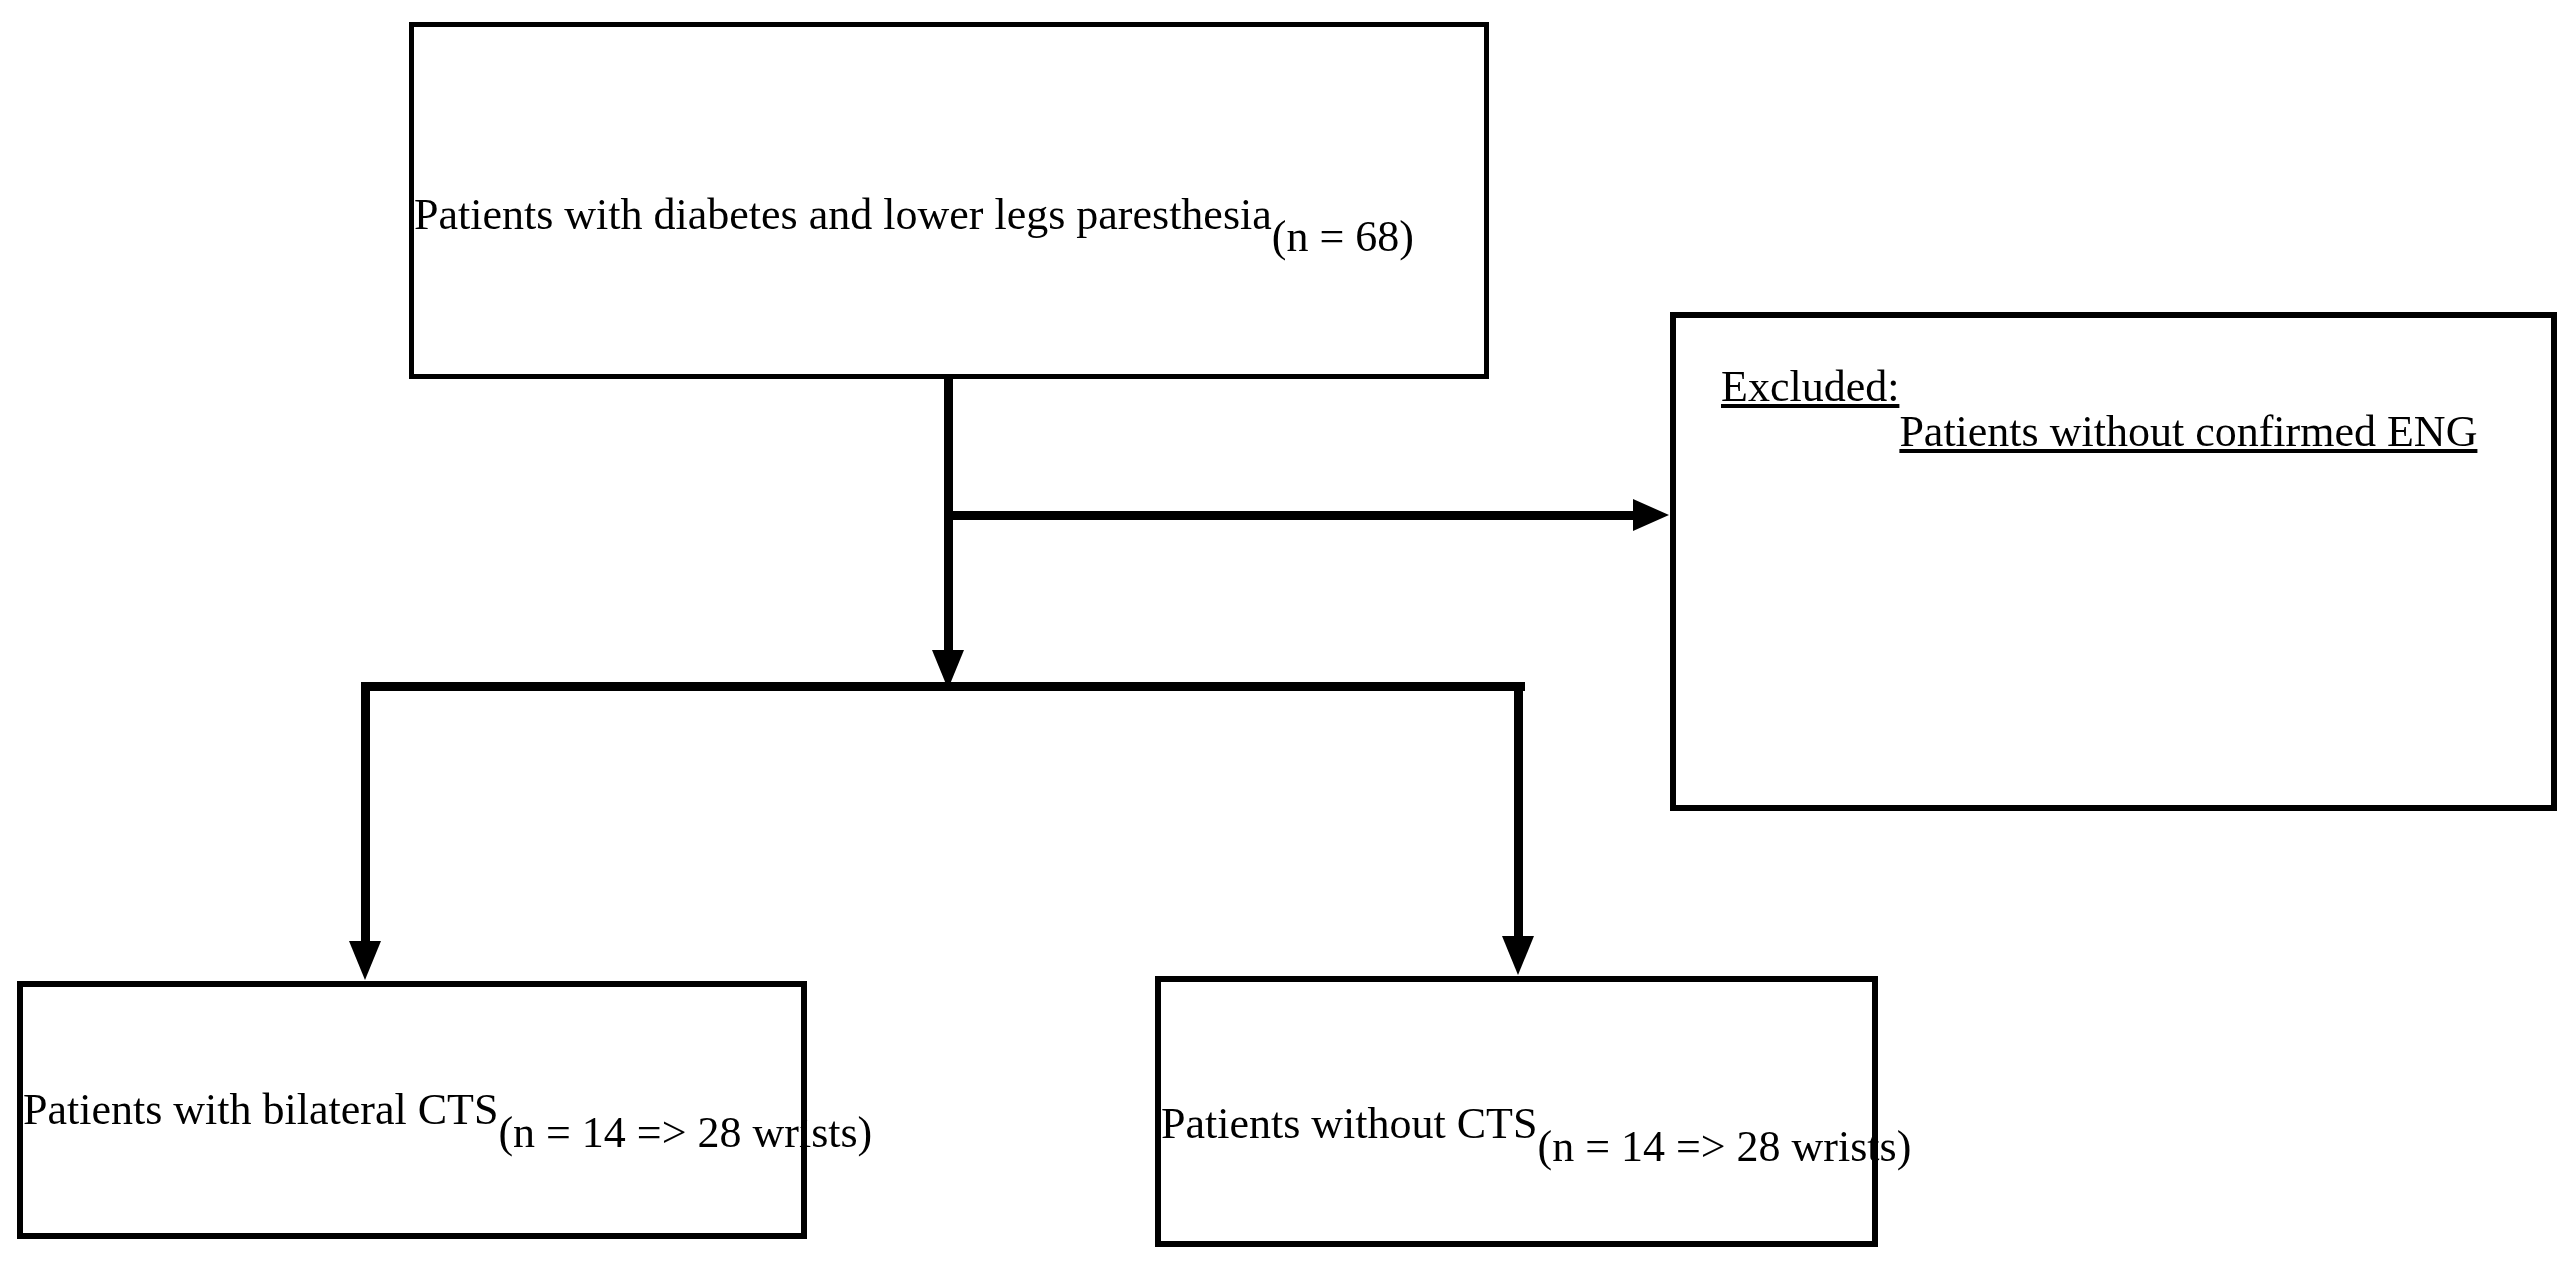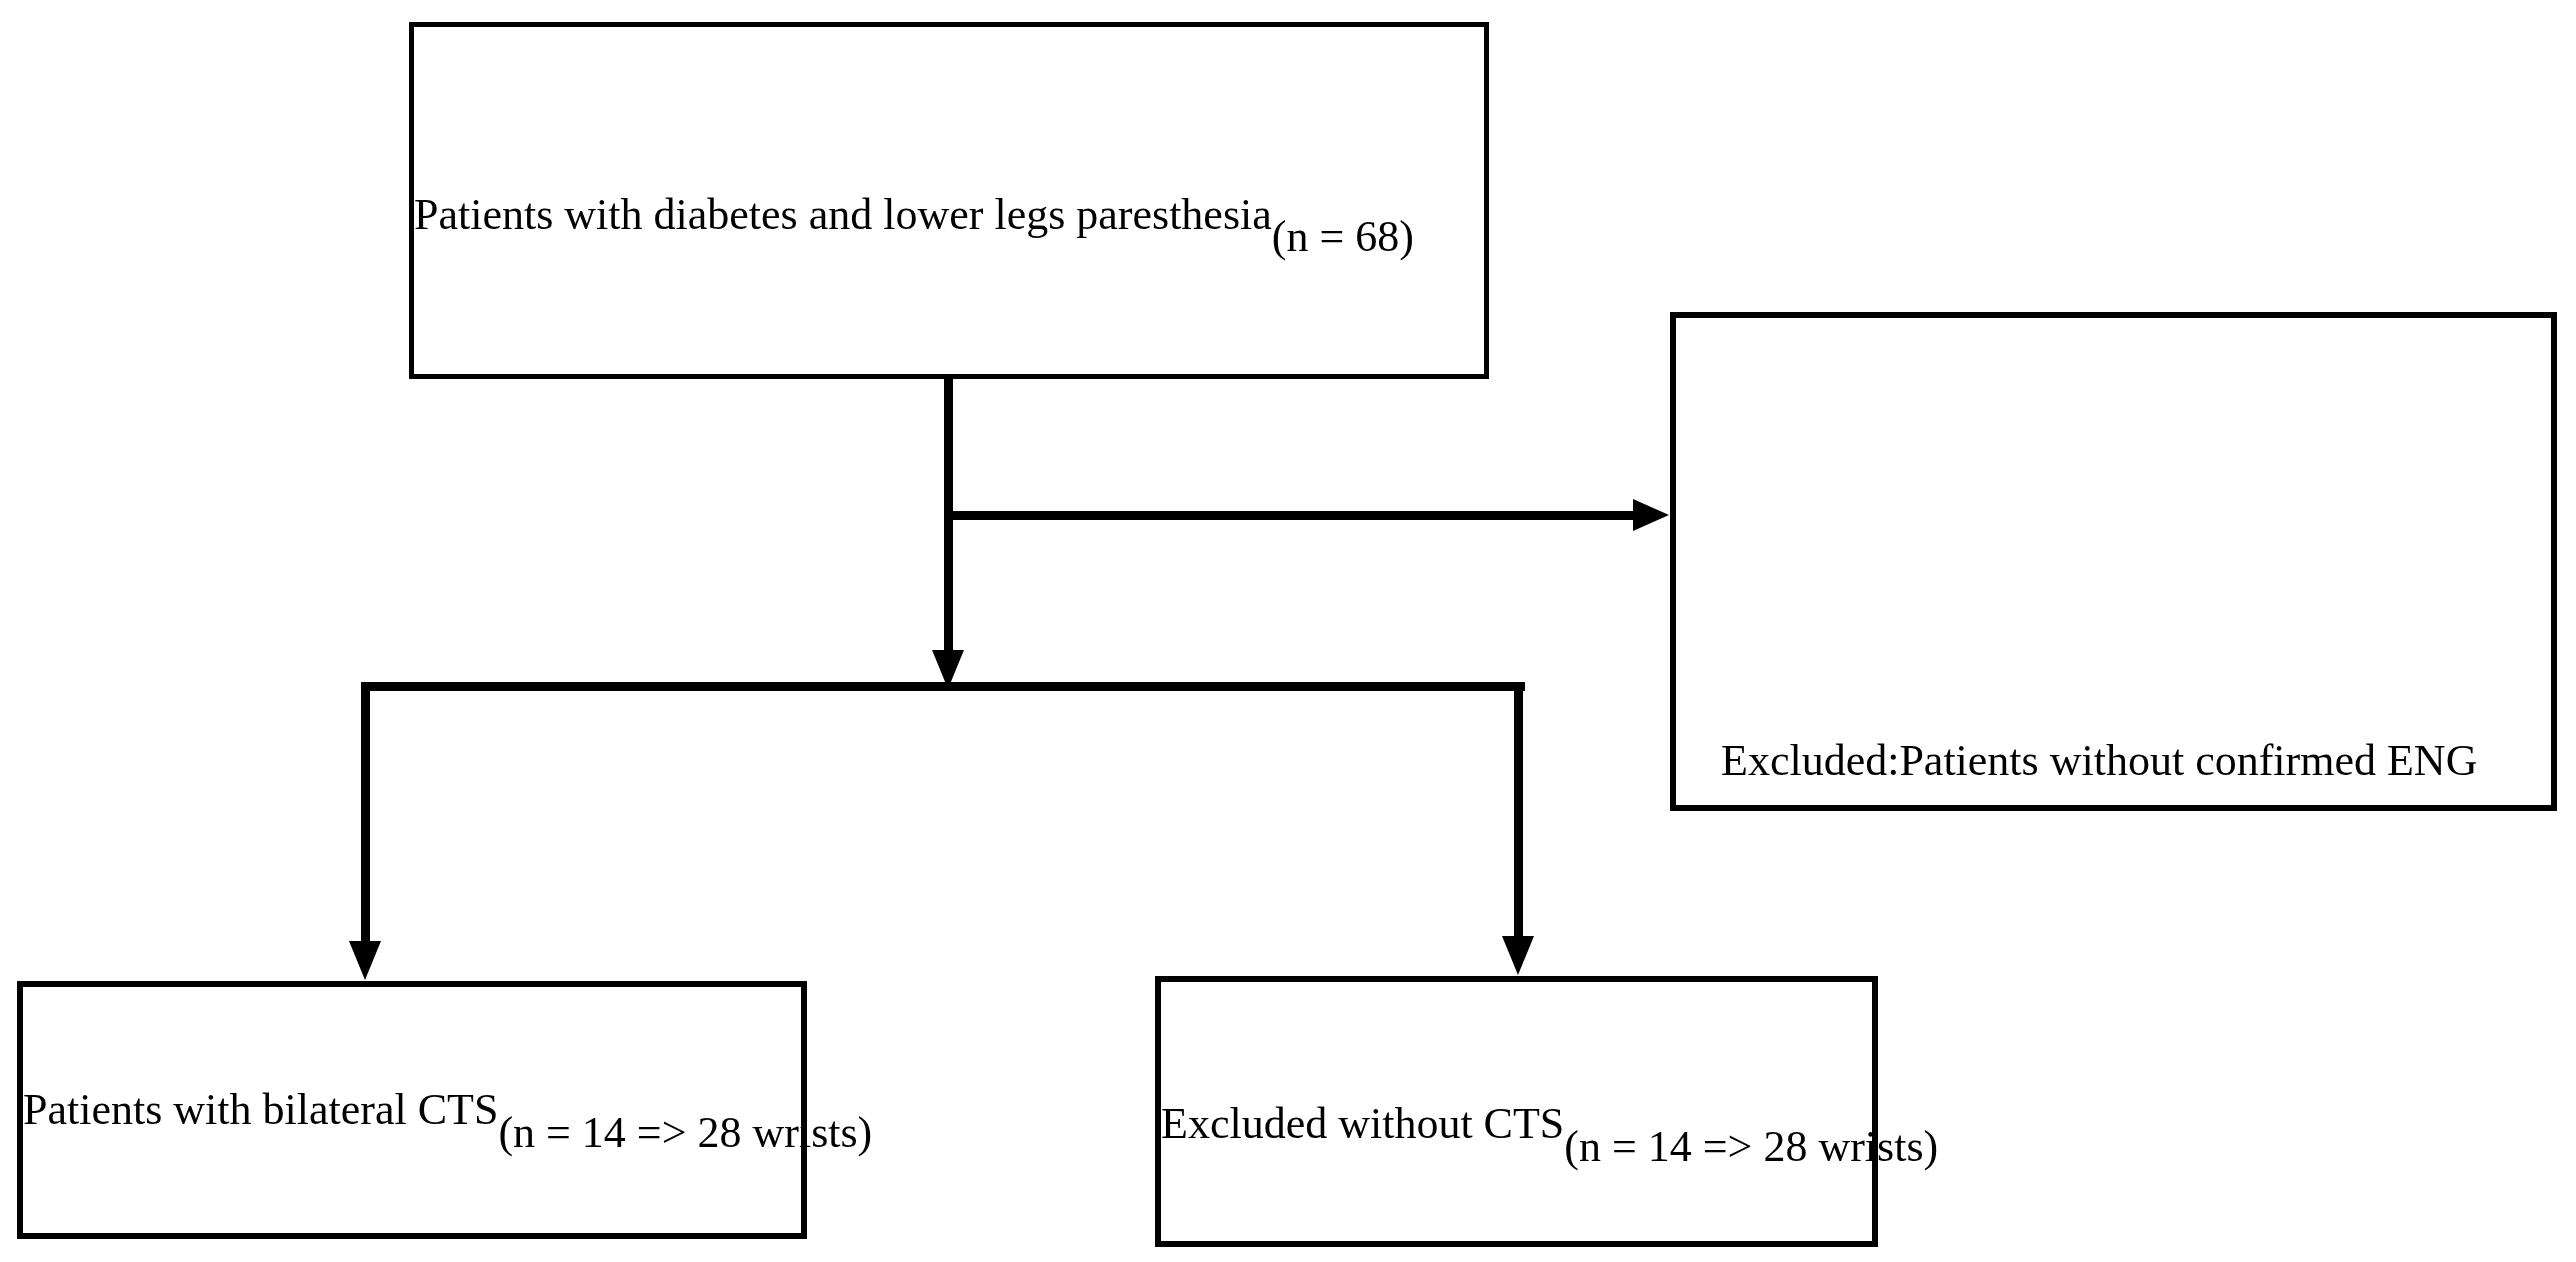--- a/index.html
+++ b/index.html
@@ -30,22 +30,23 @@
   .node p {
     margin: 0;
     line-height: 88px;
     white-space: nowrap;
   }
   .centered {
     align-items: center;
     text-align: center;
   }
   .left-aligned {
-    align-items: flex-end;
+    align-items: flex-start;
     text-align: left;
+    text-decoration: underline;
   }
   
   #node-source   { left: 409px;  top: 22px;   width: 1080px; height: 357px; padding-top: 28px; }
   #node-source p.gap-before { margin-top: 45px; }
   
   #node-excluded { left: 1670px; top: 312px;  width: 887px; height: 499px; padding: 25px 25px 0 45px; border-width: 6.3px; }
   #node-excluded p.gap-before { margin-top: 45px; }
   
   #node-bilateral { left: 17px;  top: 981px; width: 790px; height: 258px; border-width: 6.3px; }
   #node-bilateral p.gap-before { margin-top: 45px; }
@@ -109,18 +110,18 @@
     <p>Excluded:</p>
     <p class="gap-before">Patients without confirmed ENG</p>
   </div>
 
   <div class="node centered" id="node-bilateral">
     <p>Patients with bilateral CTS</p>
     <p class="gap-before">(n = 14 =&gt; 28 wrists)</p>
   </div>
 
   <div class="node centered" id="node-without">
-    <p>Excluded without CTS</p>
+    <p>Patients without CTS</p>
     <p class="gap-before">(n = 14 =&gt; 28 wrists)</p>
   </div>
 
 </div>
 
 
 </body></html>

